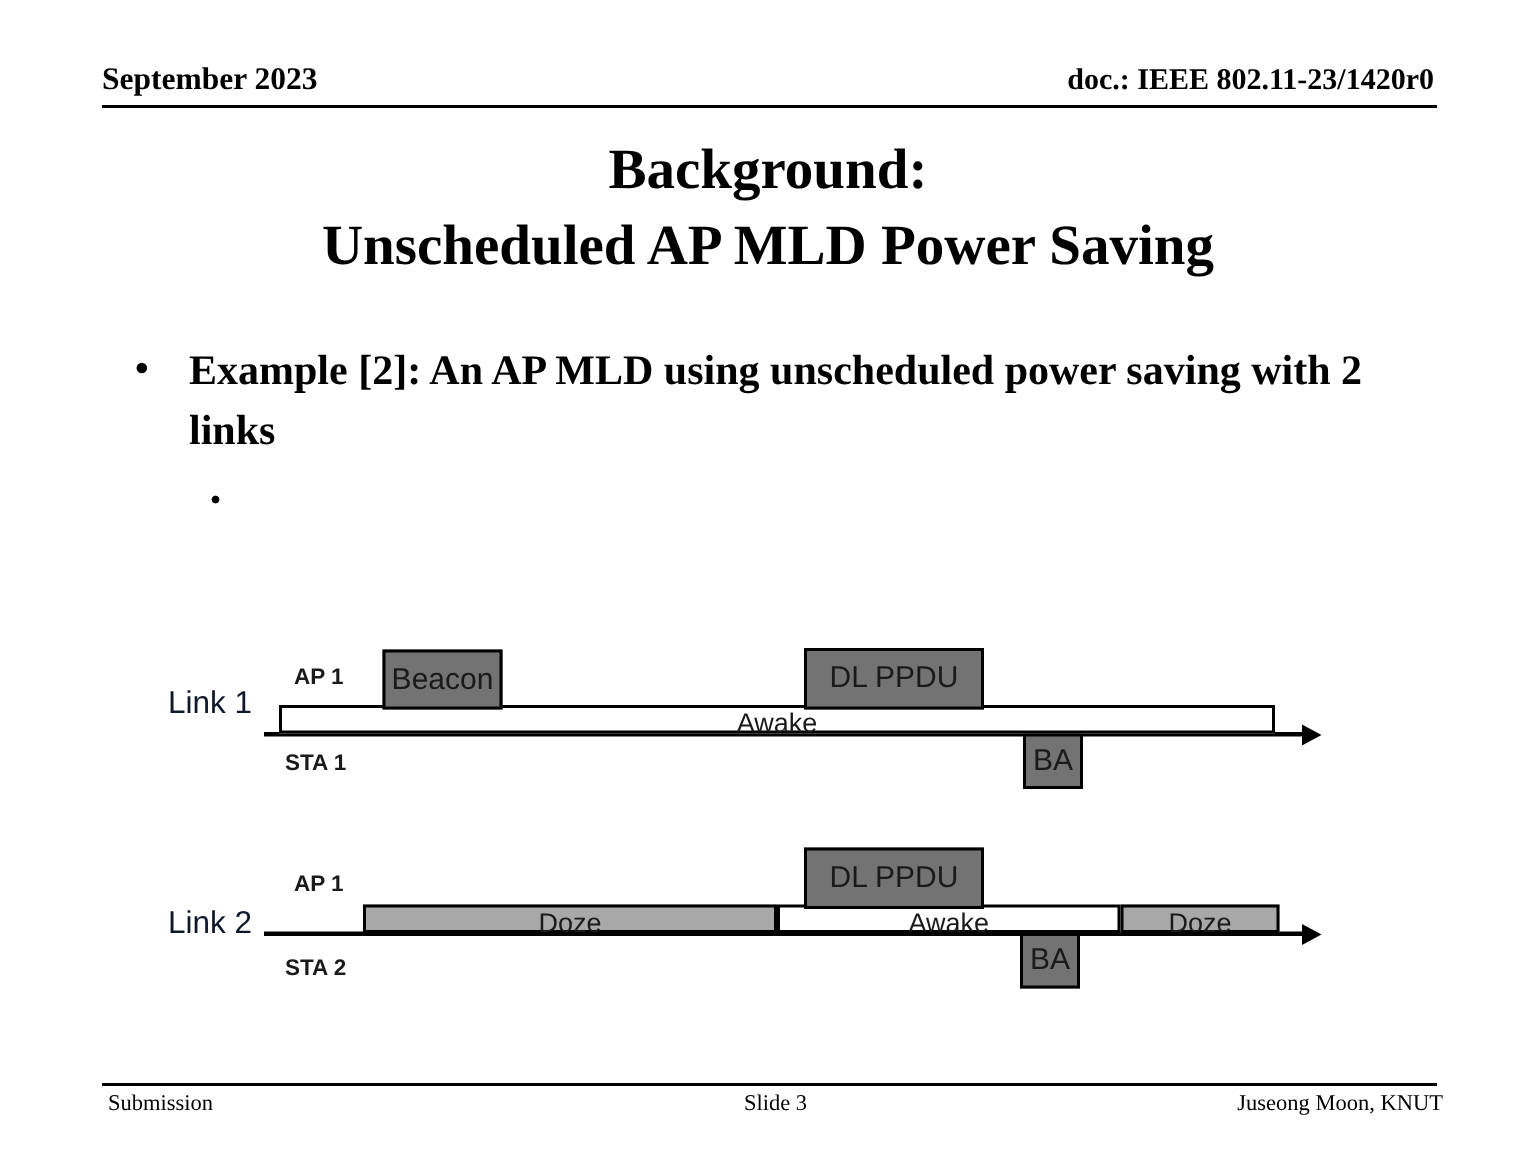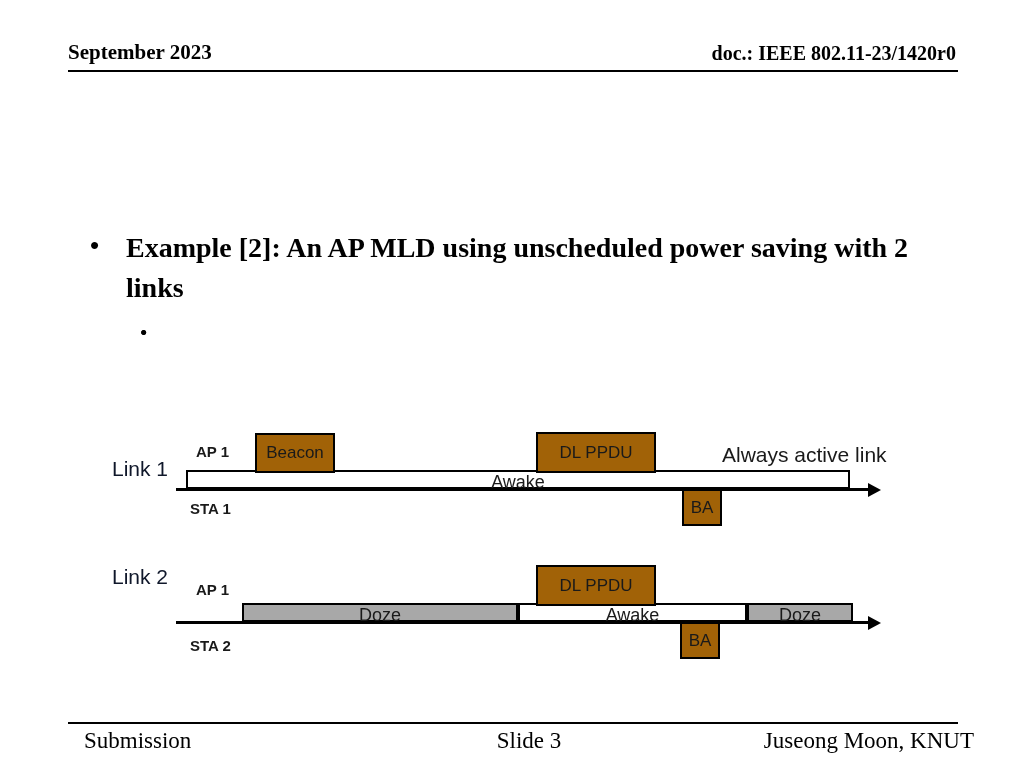--- a/index.html
+++ b/index.html
@@ -158,64 +158,68 @@
     position: absolute;
     font-size: 18px;
     color: #1a1a1a;
     white-space: nowrap;
     text-align: center;
   }
   .pkt-box {
     position: absolute;
     box-sizing: border-box;
     border: 2px solid #000;
-    background: #a16207;
+    background: #737373;
     display: flex;
     align-items: center;
     justify-content: center;
-    font-size: 17px;
+    font-size: 20px;
     color: #1a1a1a;
     white-space: nowrap;
   }
 
   
   .footer-rule {
     position: absolute;
     left: 68px;
     top: 722px;
     width: 890px;
     height: 0;
     border-top: 2px solid #000;
   }
   .footer {
     position: absolute;
-    left: 84px;
+    left: 72px;
     top: 728px;
     width: 890px;
     height: 24px;
-    font-size: 23px;
+    font-size: 15px;
   }
   .footer-left { position: absolute; left: 0; top: 0; white-space: nowrap; }
   .footer-center {
     position: absolute; left: 0; top: 0; width: 890px;
     text-align: center; white-space: nowrap;
   }
   .footer-right { position: absolute; right: 0; top: 0; white-space: nowrap; }
 </style>
 </head>
 <body>
 
 <div class="slide">
 
   <div class="header">
     <div class="header-date">September 2023</div>
     <div class="header-doc">doc.: IEEE 802.11-23/1420r0</div>
   </div>
   <div class="header-rule"></div>
 
+  <div class="title">
+    <span class="title-line">Background:</span>
+    <span class="title-line">Unscheduled AP MLD Power Saving</span>
+  </div>
 
   <div class="bullets">
     <div class="b1">
       <span class="dot">•</span>
       <span>Example [2]: An AP MLD using unscheduled power saving with 2 links</span>
     </div>
     <div class="b2">
       <span class="dot">•</span>
     </div>
     <div class="b2">
@@ -240,23 +244,22 @@
     </div>
 
     <div class="pkt-box" style="left:536px; top:432px; width:120px; height:41px;">
       <span>DL PPDU</span>
     </div>
 
     <div class="pkt-box" style="left:682px; top:489px; width:40px; height:37px;">
       <span>BA</span>
     </div>
 
-    <div class="dg-caption" style="left:722px; top:443px;">Always active link</div>
-
-    <div class="dg-label" style="left:112px; top:565px;">Link 2</div>
+
+    <div class="dg-label" style="left:112px; top:604px;">Link 2</div>
     <div class="dg-small" style="left:196px; top:581px;">AP 1</div>
     <div class="dg-small" style="left:190px; top:637px;">STA 2</div>
 
     <div class="axis" style="left:176px; top:621px; width:698px;"></div>
     <div class="arrowhead" style="left:868px; top:616px;"></div>
 
     <div class="state-bar gray" style="left:242px; top:603px; width:276px;"></div>
     <div class="state-text" style="left:242px; top:605px; width:276px;">Doze</div>
 
     <div class="state-bar" style="left:518px; top:603px; width:229px;"></div>

